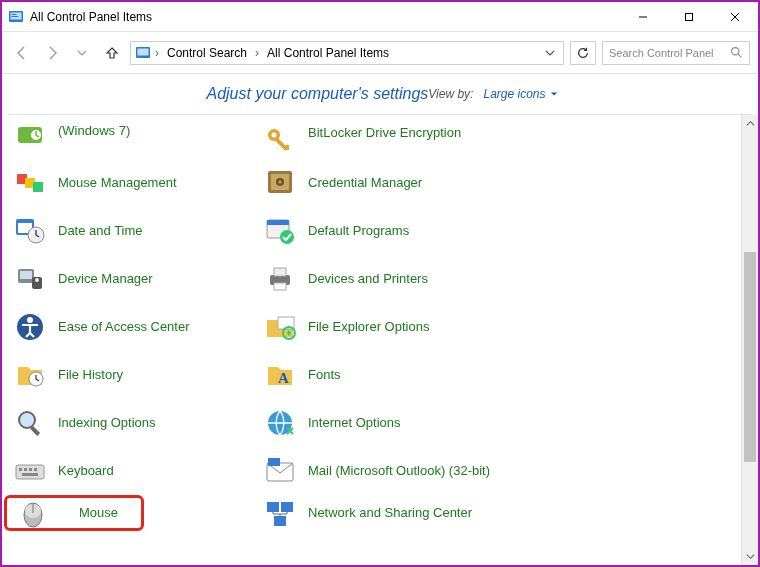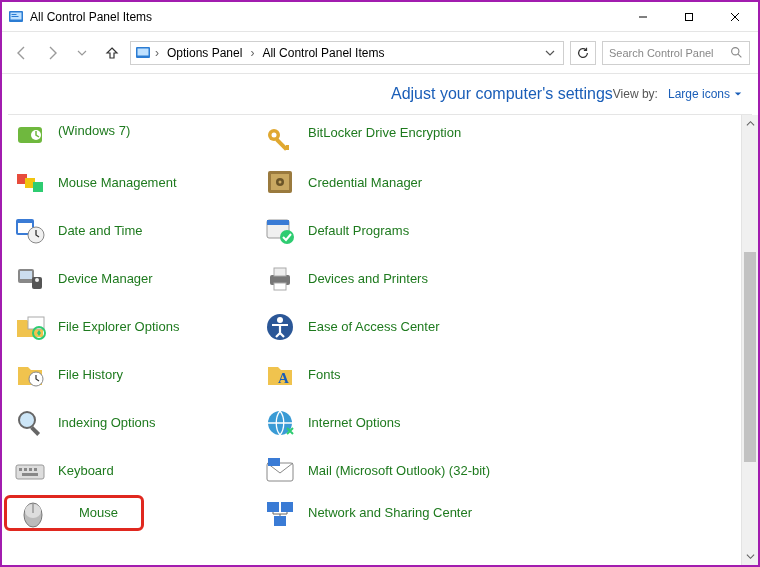--- a/index.html
+++ b/index.html
@@ -20,21 +20,21 @@
   .addrbar { flex:1; height:24px; border:1px solid #cfcfcf; display:flex; align-items:center; padding:0 4px; gap:4px; }
   .addr-icon { width:16px; height:16px; }
   .crumb { padding:0 4px; white-space:nowrap; }
   .crumb-sep { color:#666; }
   .addr-spacer { flex:1; }
   .addr-drop { width:18px; height:20px; display:flex; align-items:center; justify-content:center; color:#555; }
   .refresh-btn { width:26px; height:24px; border:1px solid #cfcfcf; display:flex; align-items:center; justify-content:center; color:#333; }
   .searchbox { width:148px; height:24px; border:1px solid #cfcfcf; display:flex; align-items:center; padding:0 6px; color:#888; }
   .searchbox span { flex:1; font-size:11px; }
   
-  .subheader { height:40px; display:flex; align-items:center; justify-content:flex-end; padding:0 16px 0 20px; }
+  .subheader { height:40px; display:flex; align-items:center; justify-content:center; padding:0 16px 0 20px;font-style:italic; }
   .adjust { color:#1a5eb8; font-size:16px; }
   .viewby { display:flex; align-items:center; gap:10px; font-size:12px; }
   .viewby .label { color:#555; }
   .viewby .value { color:#1a5eb8; display:flex; align-items:center; gap:4px; }
   .divider { height:1px; background:#e5e5e5; margin:0 6px; }
   
   .content { flex:1; display:flex; position:relative; overflow:hidden; }
   .grid { flex:1; display:flex; flex-direction:column; position:relative; padding:8px 0 4px 12px; }
   .row { display:flex; }
   .col { width:250px; }
@@ -112,21 +112,21 @@
       </div>
 
     <div class="addrbar">
       <span class="addr-icon">
         <svg viewBox="0 0 16 16">
             <rect x="1" y="2" width="14" height="11" rx="1" fill="#2b7cd3"></rect>
             <rect x="2.5" y="3.5" width="11" height="7" fill="#bfe1ff"></rect>
           </svg>
       </span>
       <span class="crumb-sep">›</span>
-      <span class="crumb">Options Panel</span>
+      <span class="crumb">Control Search</span>
       <span class="crumb-sep">›</span>
       <span class="crumb">All Control Panel Items</span>
       <span class="addr-spacer"></span>
       <div class="addr-drop">
           <svg width="10" height="10" viewBox="0 0 10 10">
             <path d="M1 3 L5 7 L9 3" fill="none" stroke="currentColor" stroke-width="1.2"></path>
           </svg>
         </div>
     </div>
 
@@ -274,39 +274,39 @@
             <span class="item-label">Devices and Printers</span>
           </div>
         </div>
       </div>
 
       <div class="row">
         <div class="col">
           <div class="item">
             <span class="icon-slot">
               <svg viewBox="0 0 32 32">
+                  <circle cx="16" cy="16" r="13" fill="#2b5797"></circle>
+                  <circle cx="16" cy="9" r="3" fill="#fff"></circle>
+                  <path d="M8 14h16M16 14v8M12 26l4-4 4 4" stroke="#fff" stroke-width="2.2" fill="none"></path>
+                </svg>
+            </span>
+            <span class="item-label">Ease of Access Center</span>
+          </div>
+        </div>
+        <div class="col">
+          <div class="item">
+            <span class="icon-slot">
+              <svg viewBox="0 0 32 32">
                   <path d="M3 9h10l3 3h13v14H3z" fill="#f0c34e"></path>
                   <rect x="14" y="6" width="16" height="12" fill="#fff" stroke="#aaa"></rect>
                   <circle cx="25" cy="22" r="6" fill="none" stroke="#2ecc71" stroke-width="2"></circle>
                   <path d="M25 19l2 3-2 3-2-3z" fill="#2ecc71"></path>
                 </svg>
             </span>
             <span class="item-label">File Explorer Options</span>
-          </div>
-        </div>
-        <div class="col">
-          <div class="item">
-            <span class="icon-slot">
-              <svg viewBox="0 0 32 32">
-                  <circle cx="16" cy="16" r="13" fill="#2b5797"></circle>
-                  <circle cx="16" cy="9" r="3" fill="#fff"></circle>
-                  <path d="M8 14h16M16 14v8M12 26l4-4 4 4" stroke="#fff" stroke-width="2.2" fill="none"></path>
-                </svg>
-            </span>
-            <span class="item-label">Ease of Access Center</span>
           </div>
         </div>
       </div>
 
       <div class="row">
         <div class="col">
           <div class="item">
             <span class="icon-slot">
               <svg viewBox="0 0 32 32">
                   <path d="M4 8h10l3 3h11v15H4z" fill="#f0c34e"></path>

